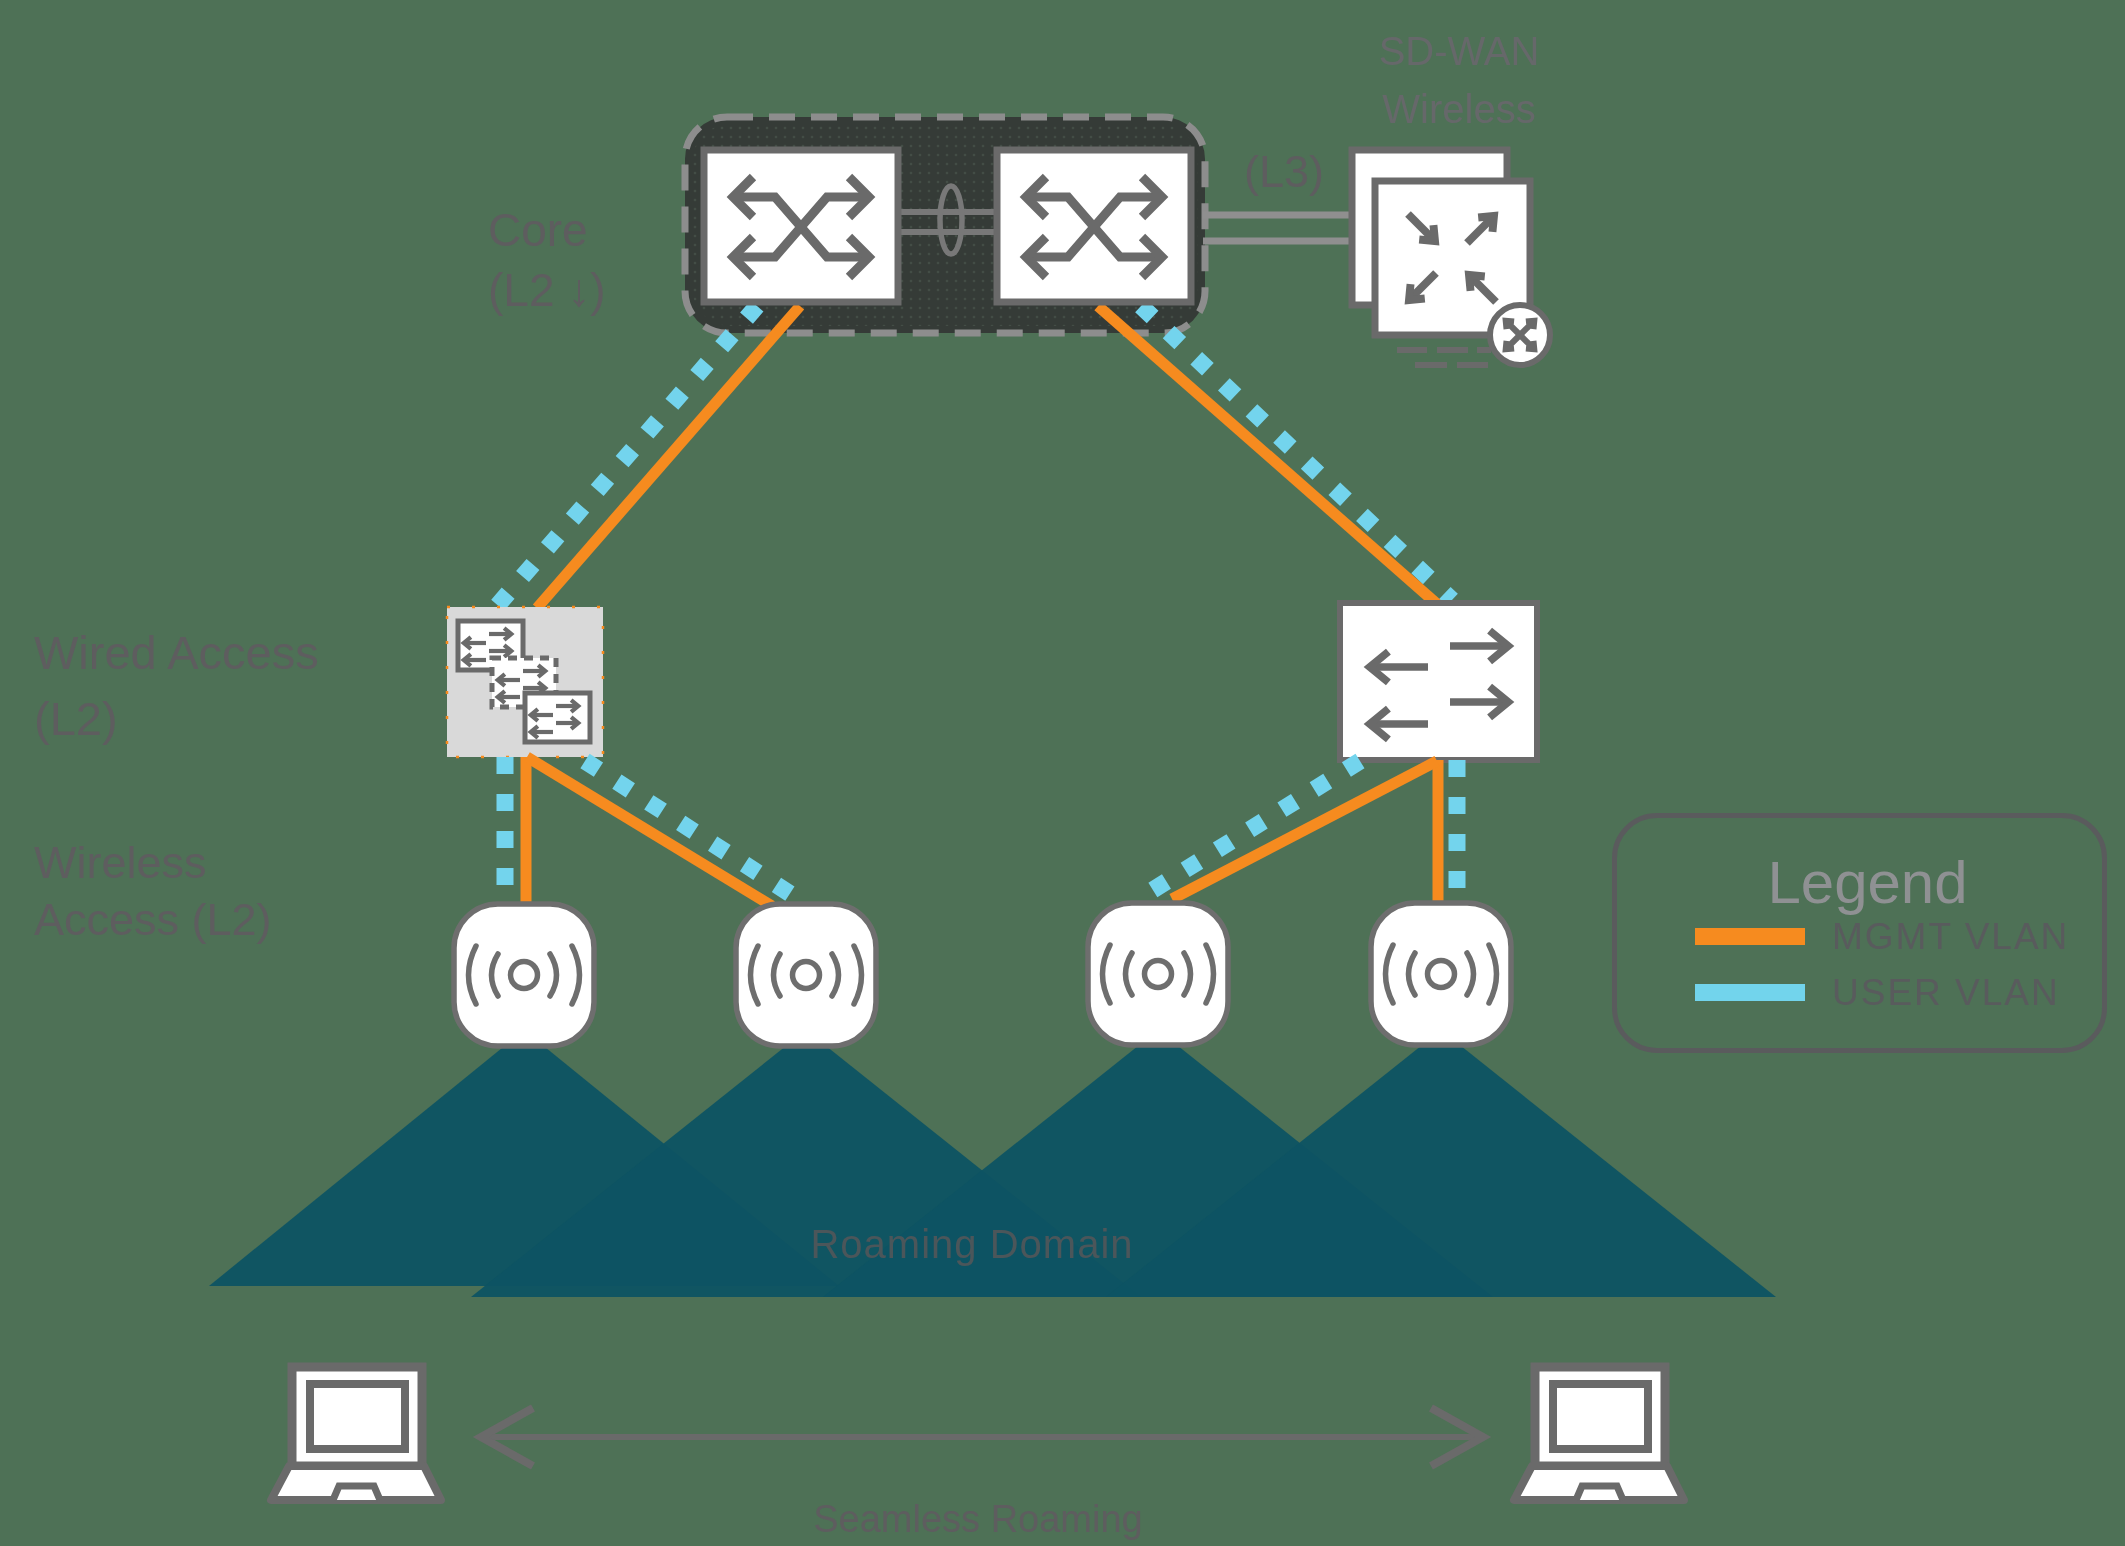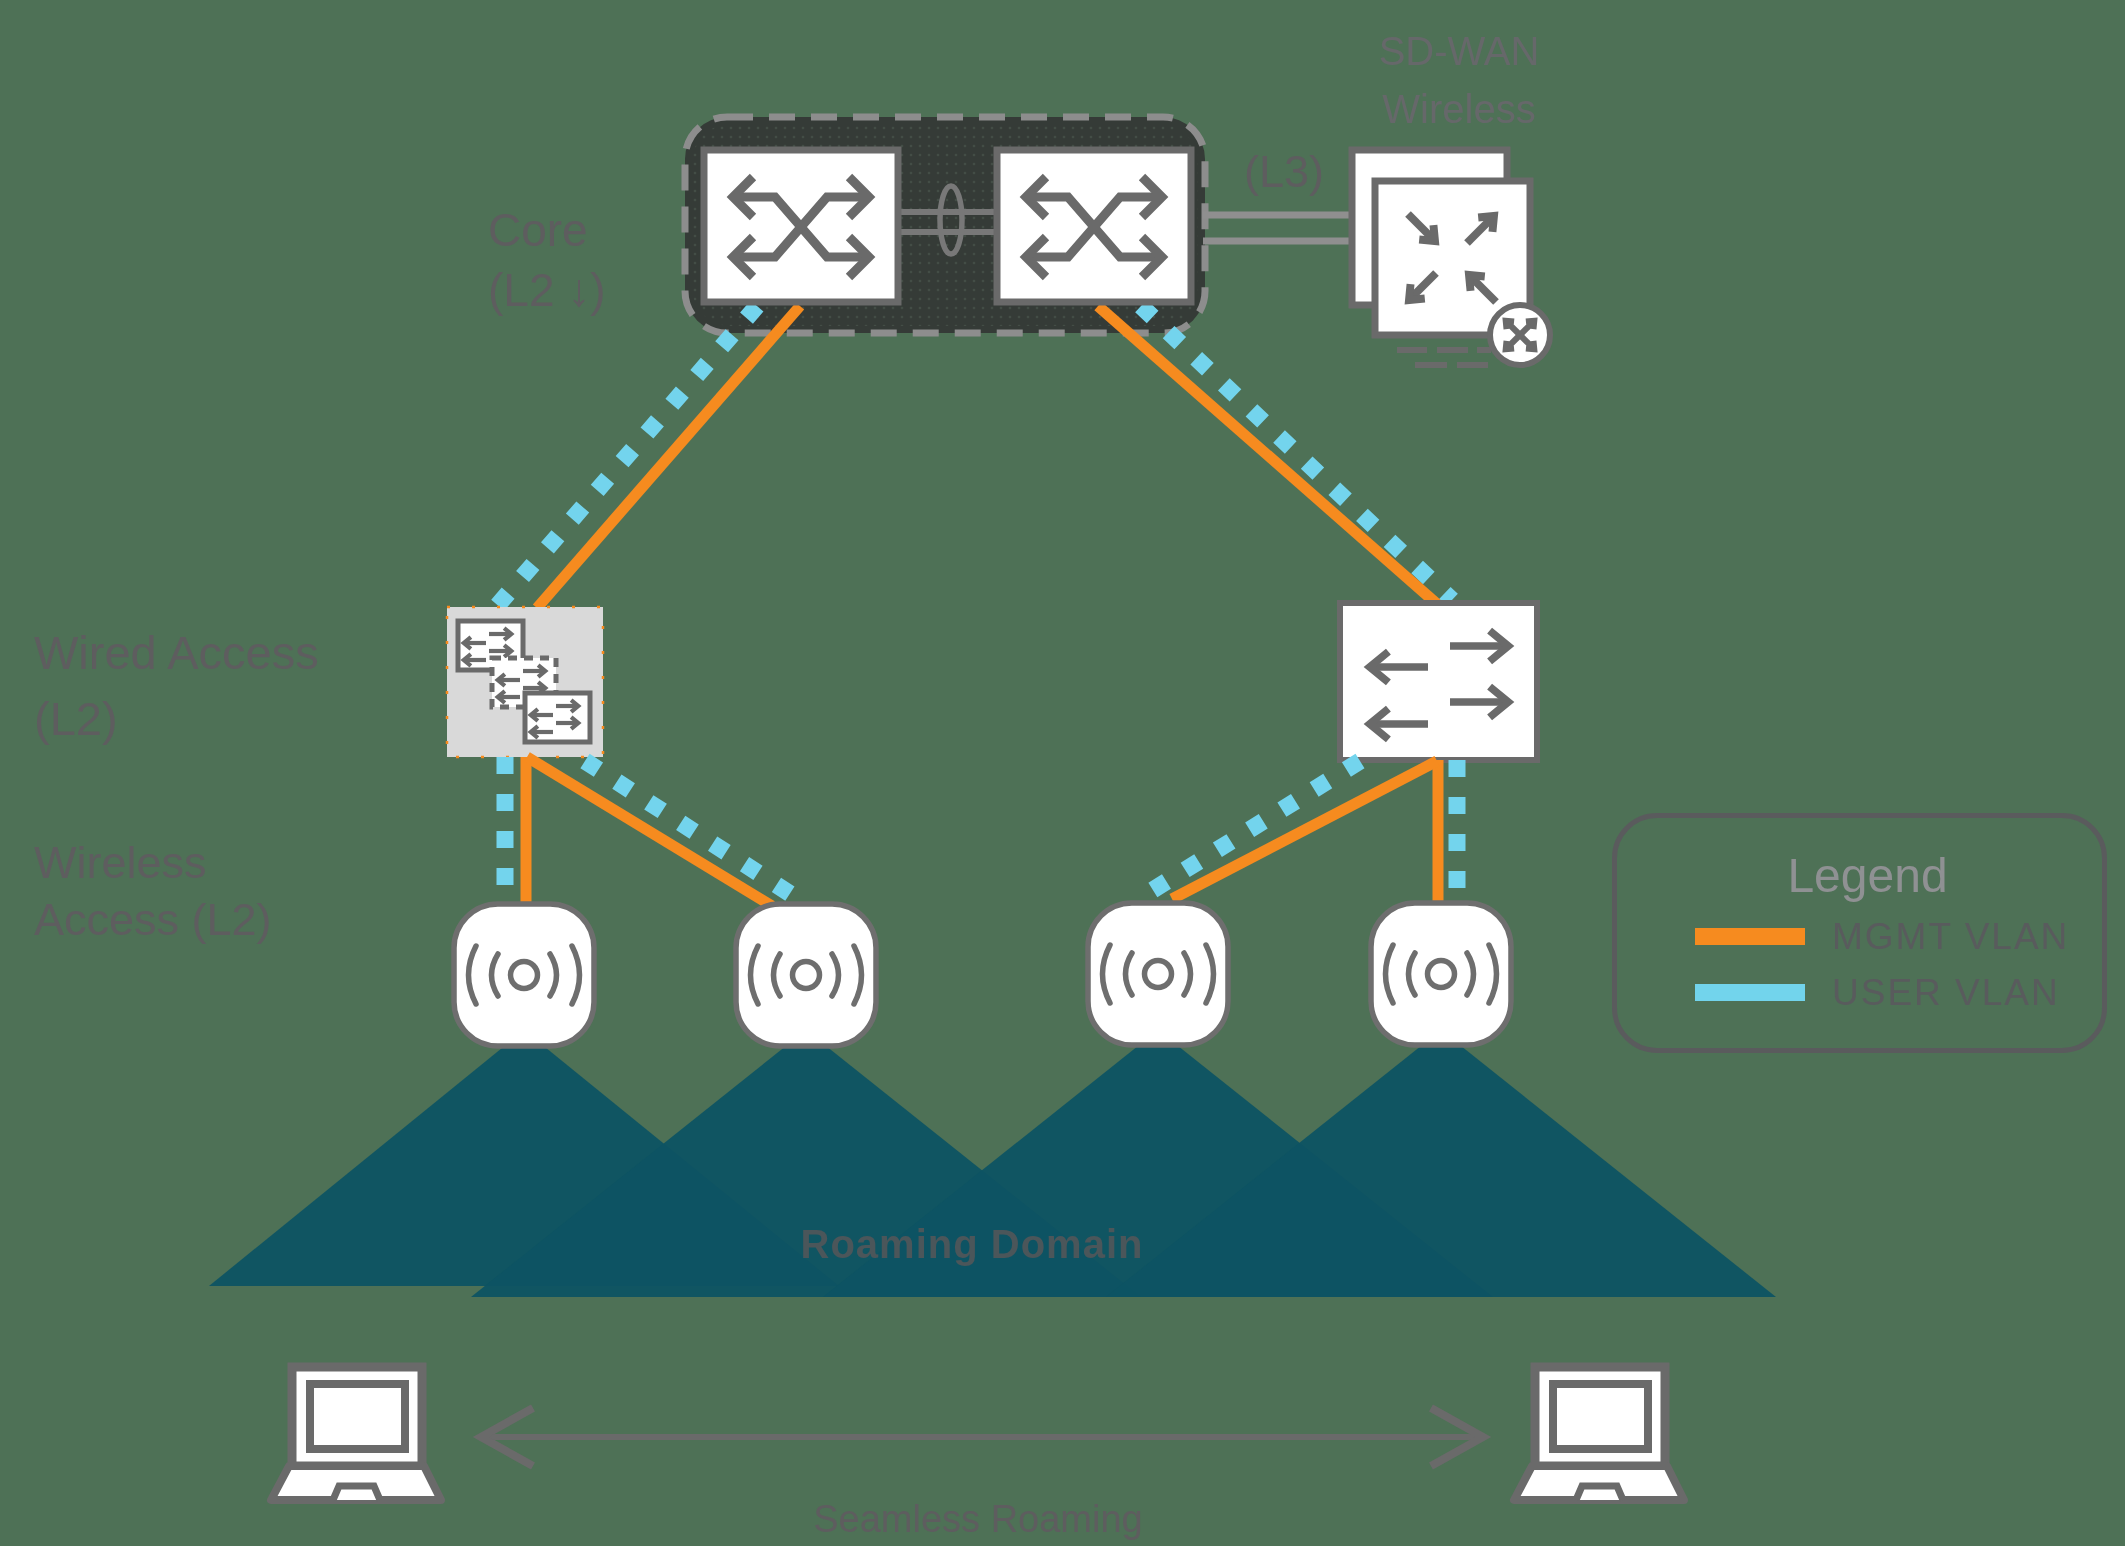--- a/index.html
+++ b/index.html
@@ -10,27 +10,27 @@
     position:relative;overflow:hidden;
   }
   .stage{position:absolute;inset:0;}
   svg.scene{position:absolute;left:0;top:0;}
   .lbl{position:absolute;color:#5e5d5f;white-space:pre;}
   .lbl-core{left:488px;top:200px;font-size:46px;line-height:60px;}
   .lbl-l3{left:1244px;top:146px;font-size:45px;}
   .lbl-sdwan{left:1443px;top:22px;font-size:40px;line-height:58px;text-align:center;transform:translateX(-50%);color:#66686a;margin-left:16px;}
   .lbl-wired{left:34px;top:620px;font-size:47px;line-height:66px;}
   .lbl-wireless{left:34px;top:834px;font-size:45px;line-height:57px;}
-  .lbl-roaming{left:972px;top:1222px;transform:translateX(-50%);font-size:40px;font-weight:bold;color:#4b565a;letter-spacing:1px;}
+  .lbl-roaming{left:972px;top:1222px;transform:translateX(-50%);font-size:40px;font-weight:normal;color:#4b565a;letter-spacing:1px;}
   .lbl-seamless{left:978px;top:1498px;transform:translateX(-50%);font-size:38px;color:#5e5d5f;}
   .legend{
     position:absolute;left:1612px;top:813px;width:495px;height:240px;
     border:5px solid #5a5b5d;border-radius:45px;box-sizing:border-box;
   }
-  .legend-title{position:absolute;left:0;right:0;top:30px;text-align:center;font-size:48px;color:#8f9193;padding-left:16px;}
+  .legend-title{position:absolute;left:0;right:0;top:30px;text-align:center;font-size:60px;color:#8f9193;padding-left:16px;}
   .legend-swatch{position:absolute;left:78px;width:110px;height:17px;}
   .legend-swatch.sw1{top:110px;}
   .legend-swatch.sw2{top:166px;}
   .legend-text{position:absolute;left:215px;font-size:37px;letter-spacing:2px;color:#595b5d;}
   .legend-text.t1{top:98px;}
   .legend-text.t2{top:154px;}
 </style>
 </head>
 <body>
 

